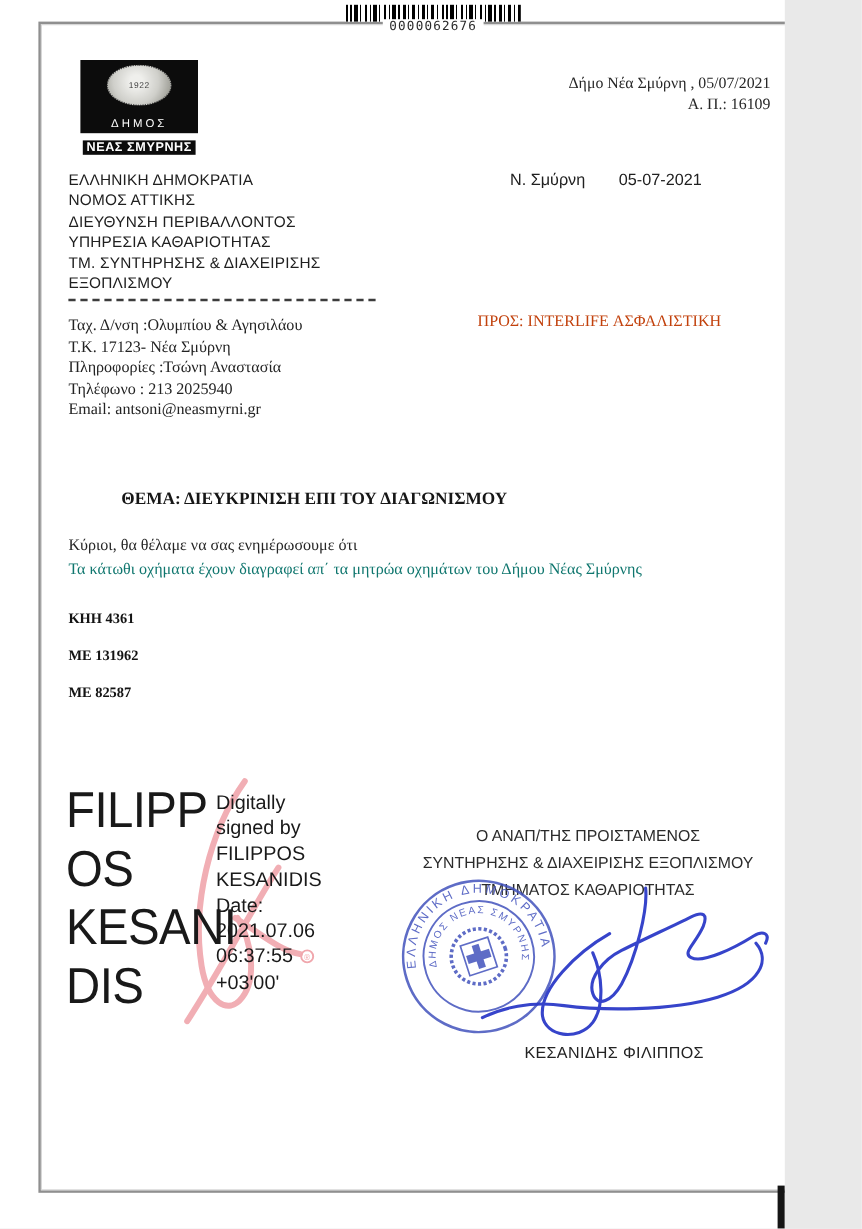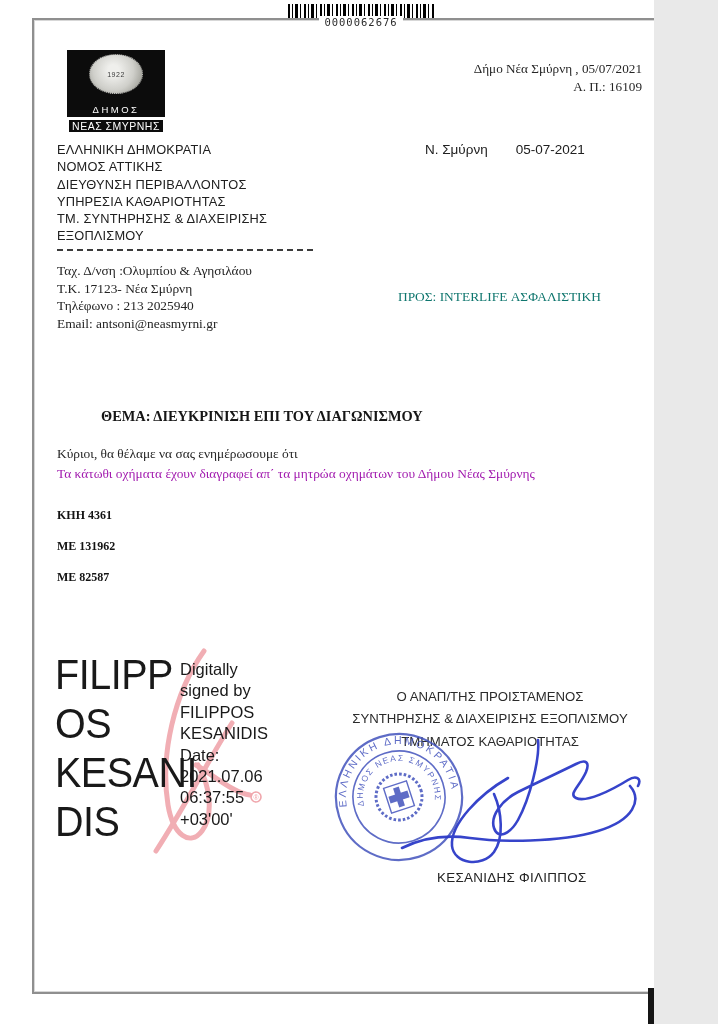--- a/index.html
+++ b/index.html
@@ -20,41 +20,41 @@
   .barcode-number span{background:#fff;padding:0 5px;}
 
   
   .logo-box{left:67px;top:50px;width:98px;height:85px;background:#0c0c0c;
     display:flex;flex-direction:column;align-items:center;}
   .seal{width:52px;height:52px;margin-top:4px;border-radius:50%;
     background:radial-gradient(circle at 45% 40%, #efefec 15%, #cfcfca 55%, #97978f 90%);
     border:1px dotted #4a4a4a;display:flex;align-items:center;justify-content:center;}
   .seal-year{font-size:7px;color:#3a3a3a;letter-spacing:.5px;}
   .logo-title{color:#fff;font-size:9.5px;letter-spacing:2.5px;margin-top:10px;}
-  .logo-subtitle{color:#fff;font-size:10.5px;font-weight:normal;letter-spacing:.5px;
-    border:3px solid #ffffff;padding:0 3px;margin-top:2px;white-space:nowrap;}
+  .logo-subtitle{color:#fff;font-size:10.5px;font-weight:bold;letter-spacing:.5px;
+    border:6px solid #ffffff;padding:0 3px;margin-top:2px;white-space:nowrap;}
 
   
   .protocol{left:430px;top:60px;width:212px;text-align:right;
     font-family:"Liberation Serif",serif;font-size:13.2px;line-height:18px;color:#262626;}
 
   .org-block{left:57px;top:141px;font-size:12.8px;line-height:17.3px;letter-spacing:.2px;color:#202020;}
   .city-date{left:425px;top:142px;font-size:13.5px;color:#202020;}
   .city-date .gap{display:inline-block;width:28px;}
 
   .dashed-line{left:57px;top:249px;width:256px;border-top:2px dashed #3c3c3c;height:0;}
 
   .contact-block{left:57px;top:262px;font-family:"Liberation Serif",serif;
     font-size:13.4px;line-height:17.5px;color:#232323;}
-  .recipient{left:398px;top:289px;font-family:"Liberation Serif",serif;font-size:13.4px;color:#0f766e;}
+  .recipient{left:398px;top:260px;font-family:"Liberation Serif",serif;font-size:13.4px;color:#c2410c;}
 
   .subject{left:57px;top:408px;font-family:"Liberation Serif",serif;font-weight:bold;
     font-size:14.4px;color:#161616;margin-left:44px;}
   .body-line1{left:57px;top:446px;font-family:"Liberation Serif",serif;font-size:13.4px;color:#262626;}
-  .body-line2{left:57px;top:466px;font-family:"Liberation Serif",serif;font-size:13.4px;color:#a21caf;}
+  .body-line2{left:57px;top:466px;font-family:"Liberation Serif",serif;font-size:13.4px;color:#0f766e;}
 
   .vehicle{left:57px;font-family:"Liberation Serif",serif;font-weight:bold;font-size:12px;color:#131313;text-align:right;}
   .vehicle.v0{top:508px;} .vehicle.v1{top:539px;} .vehicle.v2{top:570px;}
 
   
   .ribbon{left:138px;top:645px;}
   .big-name{left:55px;top:650px;font-size:42px;line-height:49px;color:#191919;
     transform:scaleX(.94);transform-origin:left top;letter-spacing:-0.5px;}
   .sig-details{left:180px;top:659px;font-size:16.5px;line-height:21.4px;color:#191919;}
 
@@ -102,20 +102,21 @@
 
   <div class="abs city-date">
     <span>Ν. Σμύρνη</span><span class="gap"></span><span>05-07-2021</span>
   </div>
 
   <div class="abs dashed-line"></div>
 
   <div class="abs contact-block">
     <div>Ταχ. Δ/νση :Ολυμπίου &amp; Αγησιλάου</div>
     <div>Τ.Κ. 17123- Νέα Σμύρνη</div>
+    <div>Πληροφορίες :Τσώνη Αναστασία</div>
     <div>Τηλέφωνο : 213 2025940</div>
     <div>Email: antsoni@neasmyrni.gr</div>
   </div>
 
   <div class="abs recipient">ΠΡΟΣ: INTERLIFE ΑΣΦΑΛΙΣΤΙΚΗ</div>
 
   <div class="abs subject">ΘΕΜΑ: ΔΙΕΥΚΡΙΝΙΣΗ ΕΠΙ ΤΟΥ ΔΙΑΓΩΝΙΣΜΟΥ</div>
   <div class="abs body-line1">Κύριοι, θα θέλαμε να σας ενημέρωσουμε ότι</div>
   <div class="abs body-line2">Τα κάτωθι οχήματα έχουν διαγραφεί απ΄ τα μητρώα οχημάτων του Δήμου Νέας Σμύρνης</div>
 

